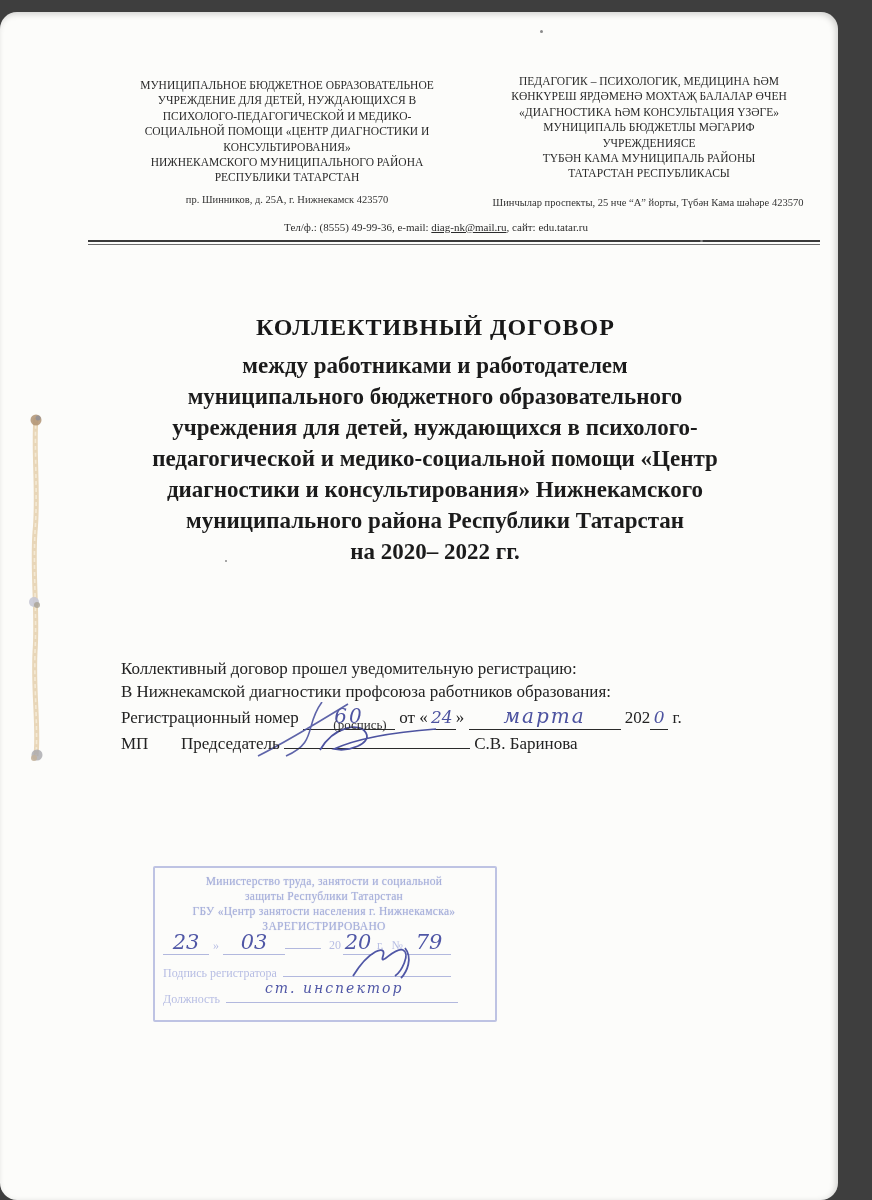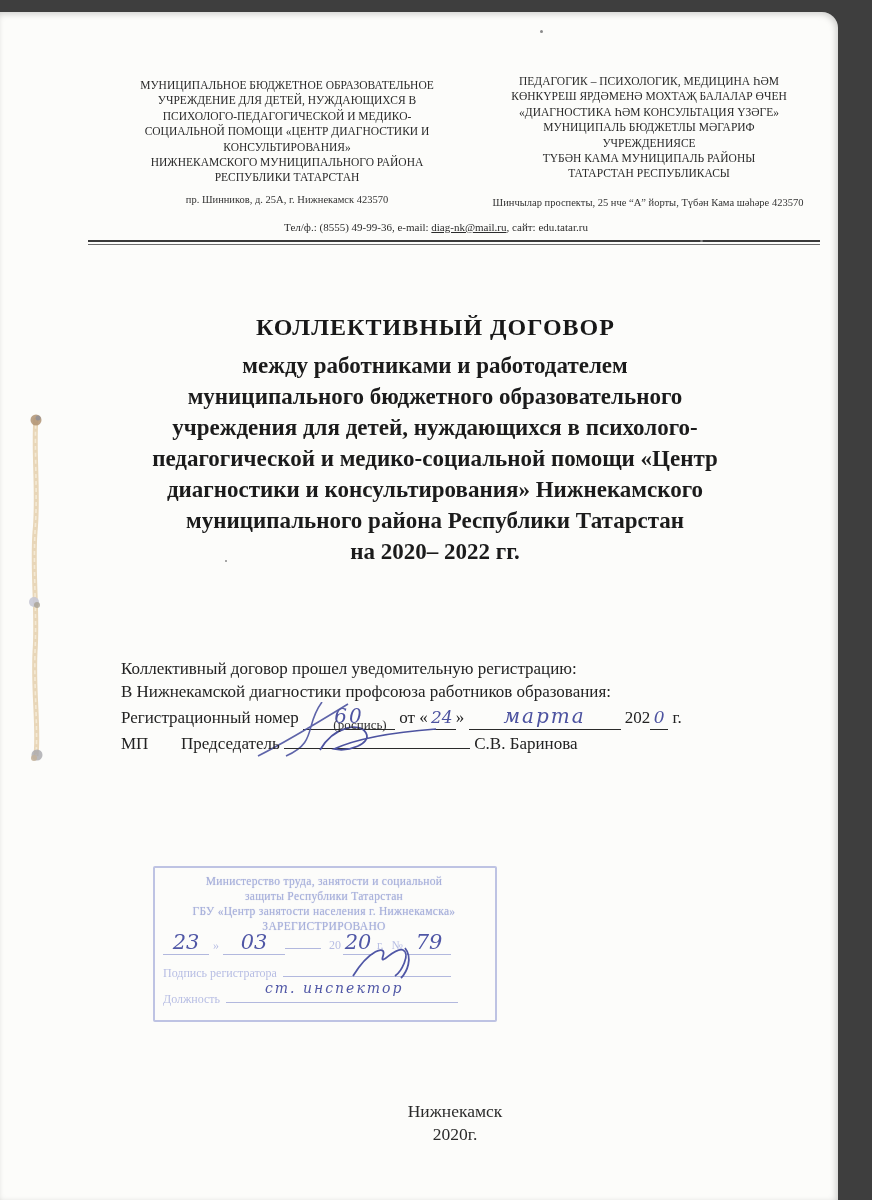--- a/index.html
+++ b/index.html
@@ -1,19 +1,19 @@
 <!DOCTYPE html>
 <html><head>
 <meta charset="utf-8">
 <style>
   html,body{margin:0;padding:0;background:#2f2f2f;}
   .scan{position:relative;width:872px;height:1200px;background:#3e3e3e;overflow:hidden;
         font-family:"Liberation Serif","DejaVu Serif",serif;color:#1e1e1e;}
   .page{position:absolute;left:0;top:12px;width:838px;height:1188px;background:#fcfcfa;
-        border-top-right-radius:16px;box-shadow:inset -2px 2px 6px rgba(0,0,0,.18);}
+        border-top-right-radius:16px;box-shadow:inset -2px 2px 6px rgba(0,0,0,.18);border-radius:17px;}
   .abs{position:absolute;}
   .center{text-align:center;}
   .prelines{white-space:pre-line;}
 
   
   .org{font-size:11.5px;line-height:1.34;color:#2a2a2a;}
   .addr{font-size:10.5px;color:#333;}
   .contact{font-size:11px;color:#2c2c2c;}
   .contact .email{text-decoration:underline;}
   .rule{height:2px;border-top:2px solid #3a3a3a;border-bottom:1px solid #6e6e6e;}
@@ -153,22 +153,18 @@
         </span>
       </div>
 
       <div class="stamp-row" style="left:8px;top:124px;justify-content:flex-end;">
         <span class="stamp-faint">Должность</span>
         <span class="blank" style="width:232px;margin-left:6px;"></span>
       </div>
       <div class="abs stamp-ink" style="left:110px;top:112px;font-size:14px;letter-spacing:2px;">ст. инспектор</div>
     </div>
 
-    <div class="abs footer center" style="left:130px;top:1088px;width:650px;">
-      <div>Нижнекамск</div>
-      <div>2020г.</div>
-    </div>
 
     <div class="speck" style="left:540px;top:18px;width:3px;height:3px;"></div>
     <div class="speck" style="left:225px;top:548px;width:2px;height:2px;"></div>
     <div class="speck" style="left:700px;top:228px;width:3px;height:2px;"></div>
   </div>
 </div>
 
 </body></html>

